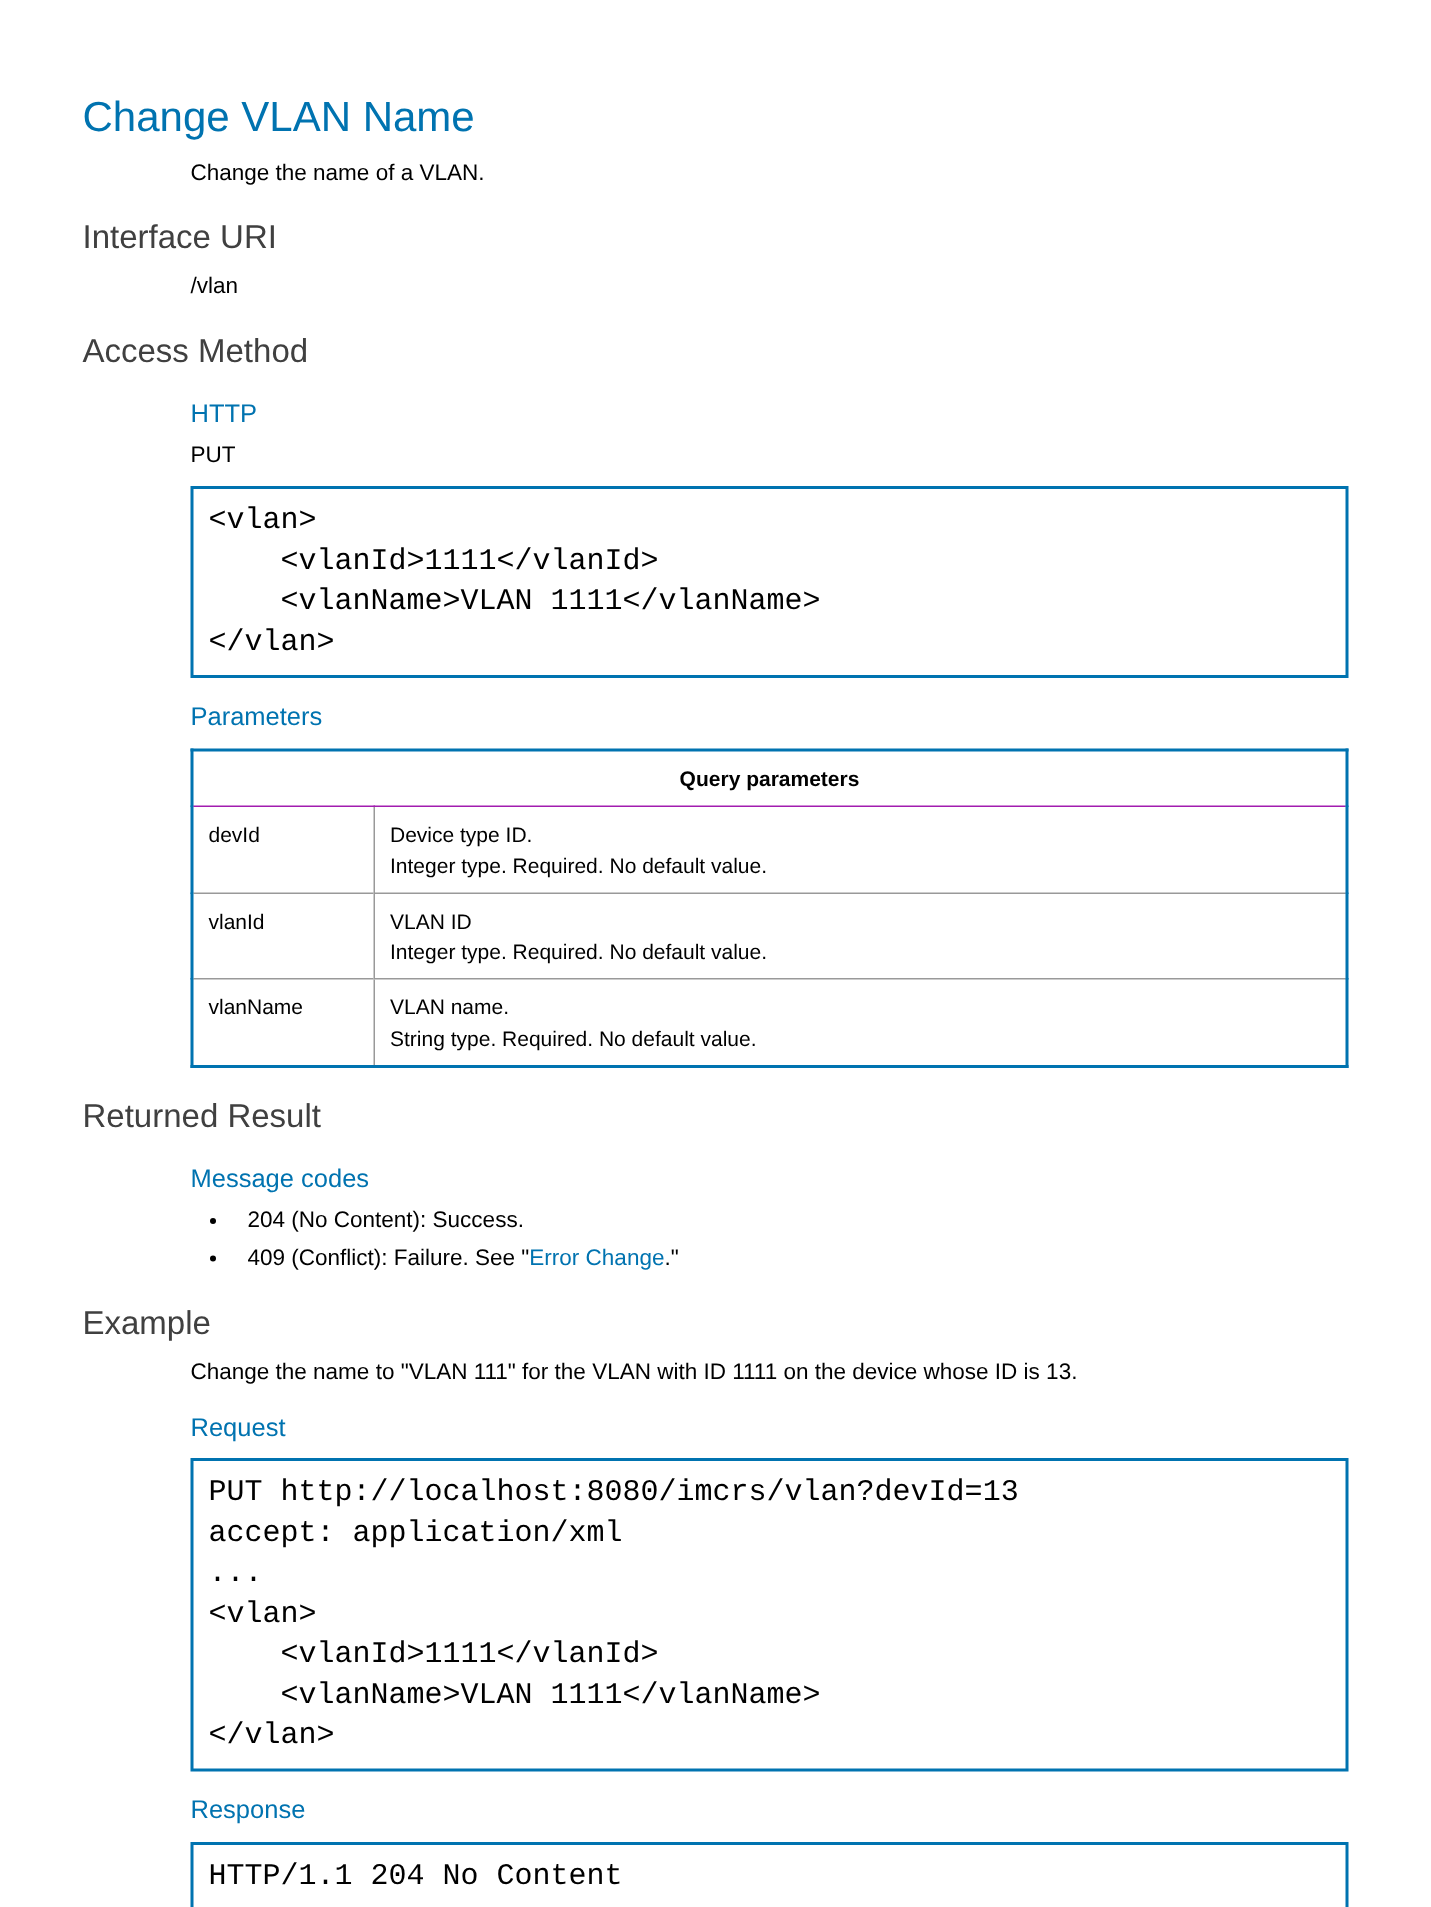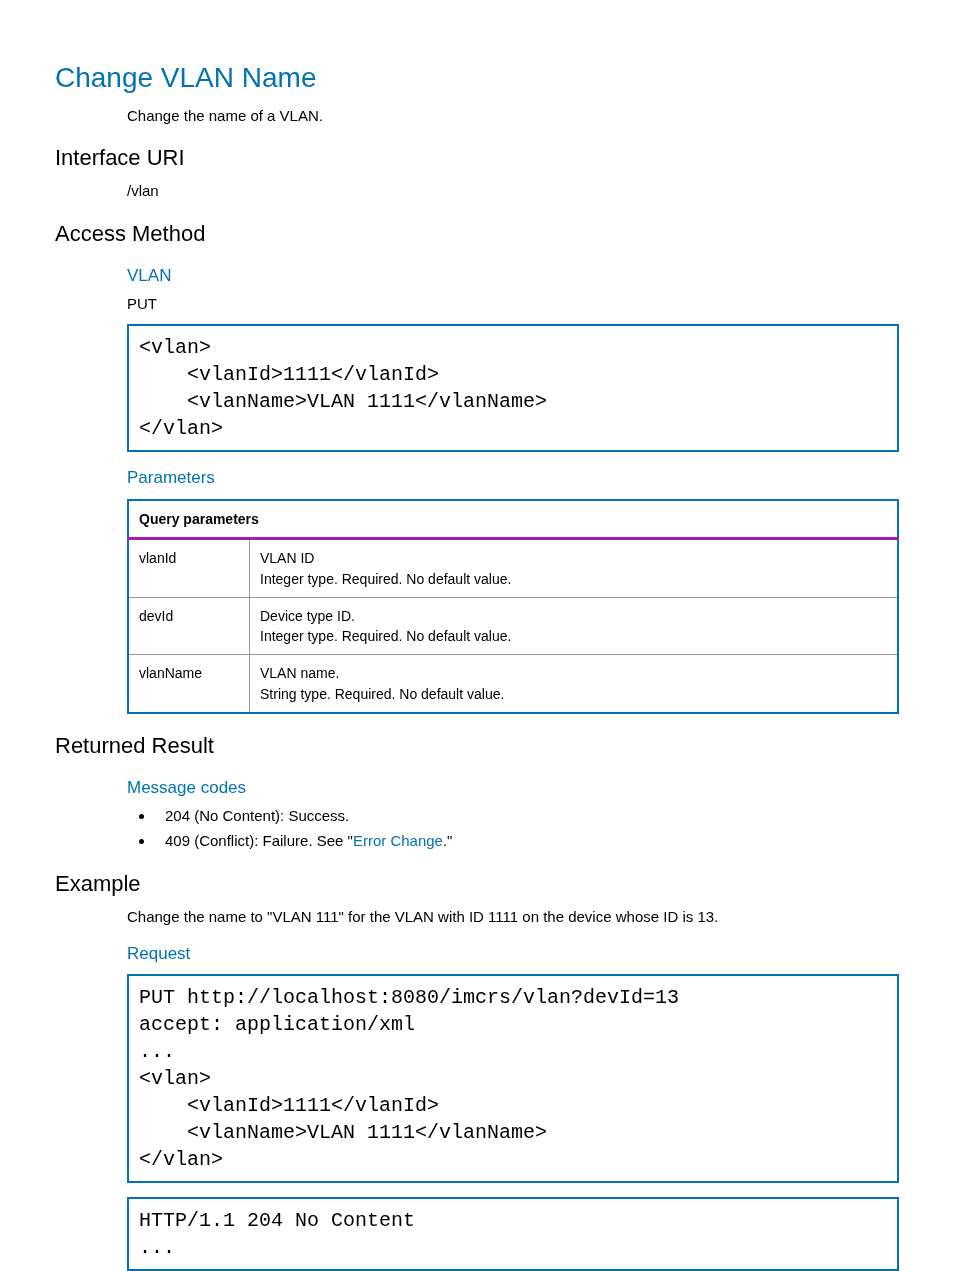--- a/index.html
+++ b/index.html
@@ -13,21 +13,21 @@
     box-sizing: border-box;
   }
   h1 {
     color: #0073b0;
     font-weight: 300;
     font-size: 28px;
     margin: 10px 0 6px 0;
     font-family: Arial, Helvetica, sans-serif;
   }
   h2 {
-    color: #000000;
+    color: #404040;
     font-weight: 300;
     font-size: 22px;
     margin: 16px 0 6px 0;
   }
   h3 {
     color: #0073b0;
     font-weight: 400;
     font-size: 17px;
     margin: 14px 0 4px 0;
   }
@@ -47,23 +47,23 @@
     line-height: 1.35;
   }
   table.params {
     border-collapse: collapse;
     width: 100%;
     border: 2px solid #0073b0;
     margin: 8px 0 14px 0;
     font-size: 14px;
   }
   table.params th {
-    text-align: left;
+    text-align: center;
     padding: 8px 10px;
-    border-bottom: 3px solid #a21caf;
+    border-bottom: 1px solid #a21caf;
     font-weight: bold;
     font-size: 14px;
   }
   table.params td {
     border-top: 1px solid #999;
     padding: 8px 10px;
     vertical-align: top;
   }
   table.params td.pname {
     width: 100px;
@@ -93,45 +93,45 @@
 
 <h1>Change VLAN Name</h1>
 <p class="indent">Change the name of a VLAN.</p>
 
 <h2>Interface URI</h2>
 <p class="indent">/vlan</p>
 
 <h2>Access Method</h2>
 
 <div class="indent">
-  <h3>VLAN</h3>
+  <h3>HTTP</h3>
   <p>PUT</p>
 
   <pre class="code">&lt;vlan&gt;
     &lt;vlanId&gt;1111&lt;/vlanId&gt;
     &lt;vlanName&gt;VLAN 1111&lt;/vlanName&gt;
 &lt;/vlan&gt;</pre>
 
   <h3>Parameters</h3>
   <table class="params">
     <tbody>
         <tr>
           <th colspan="2">Query parameters</th>
         </tr>
     <tr>
-      <td class="pname">vlanId</td>
+      <td class="pname">devId</td>
       <td>
-        <div>VLAN ID</div>
+        <div>Device type ID.</div>
         <div>Integer type. Required. No default value.</div>
       </td>
     </tr>
     <tr>
-      <td class="pname">devId</td>
+      <td class="pname">vlanId</td>
       <td>
-        <div>Device type ID.</div>
+        <div>VLAN ID</div>
         <div>Integer type. Required. No default value.</div>
       </td>
     </tr>
     <tr>
       <td class="pname">vlanName</td>
       <td>
         <div>VLAN name.</div>
         <div>String type. Required. No default value.</div>
       </td>
     </tr>
@@ -156,20 +156,21 @@
 <div class="indent">
   <h3>Request</h3>
   <pre class="code">PUT http://localhost:8080/imcrs/vlan?devId=13
 accept: application/xml
 ...
 &lt;vlan&gt;
     &lt;vlanId&gt;1111&lt;/vlanId&gt;
     &lt;vlanName&gt;VLAN 1111&lt;/vlanName&gt;
 &lt;/vlan&gt;</pre>
 
+  <h3>Response</h3>
   <pre class="code">HTTP/1.1 204 No Content
 ...</pre>
 </div>
 
 <div class="footer">
   <span class="pn">374</span>
   <span>Network Service Management</span>
 </div>
 
 </body></html>

